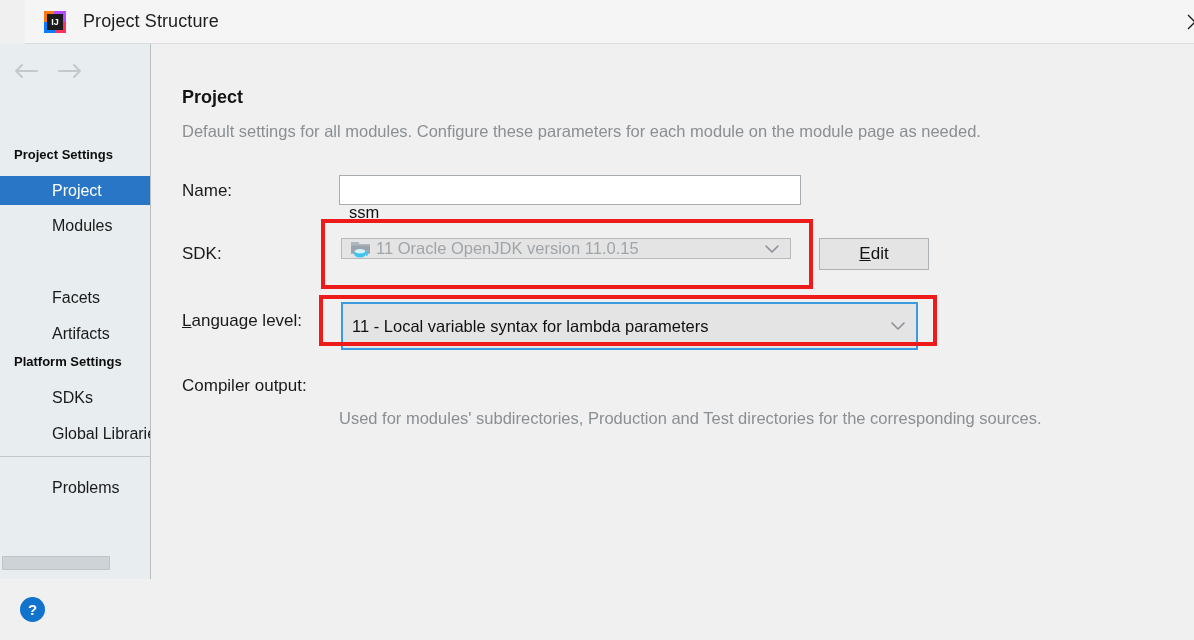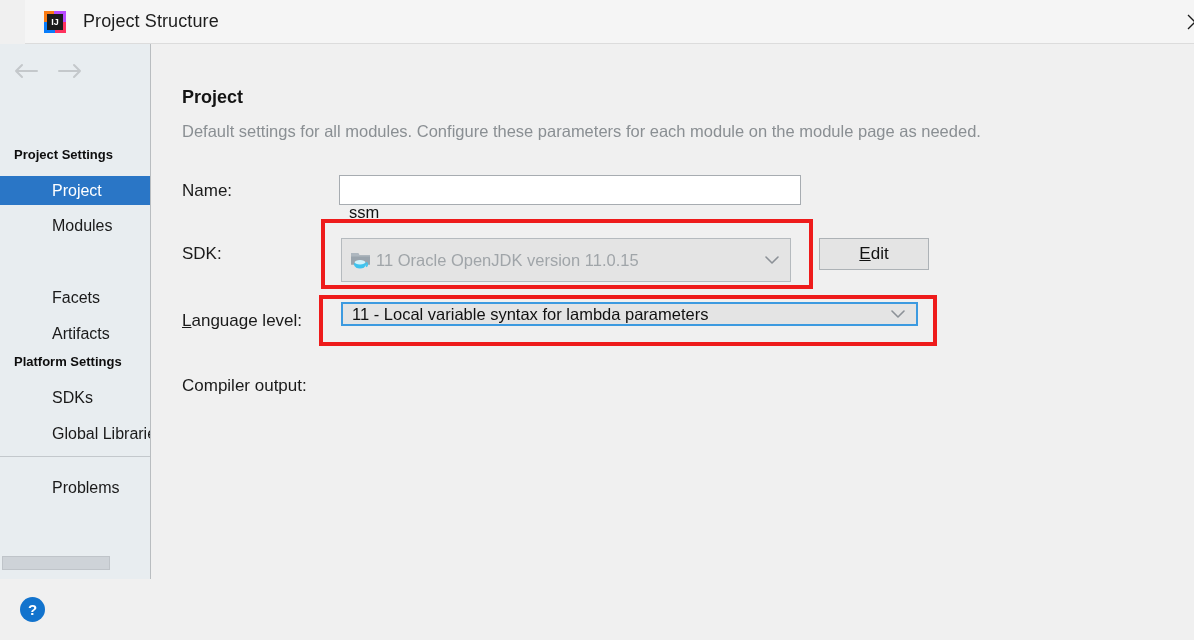--- a/index.html
+++ b/index.html
@@ -292,21 +292,21 @@
     <div class="section-title">Project</div>
     <div class="section-desc">Default settings for all modules. Configure these parameters for each module on the module page as needed.</div>
 
     <div class="row-label" style="left:31px; top:137px;">Name:</div>
     <div class="textfield" style="left:188px; top:131px; width:462px; height:30px;">
       <span class="val">ssm</span>
     </div>
 
     <div class="row-label" style="left:31px; top:200px;">SDK:</div>
 
-    <div class="combo combo-disabled" style="left:190px; top:194px; width:450px; height:44px;">
+    <div class="combo combo-disabled" style="left:190px; top:194px; width:450px; height:21px;">
       <span class="jdk-icon">
         <svg width="22" height="20" viewBox="0 0 22 20">
           <path d="M1 3 h7 l1.6 2.2 H20 v9.5 H1 Z" fill="#9aa4ad"></path>
           <path d="M1 3 h7 l1.6 2.2 H20 v1.2 H1 Z" fill="#aeb7bf"></path>
           <ellipse cx="10" cy="14.5" rx="6" ry="4" fill="#3fc3ee"></ellipse>
           <path d="M16 12.5 a2.2 2.2 0 0 1 0 4" stroke="#3fc3ee" stroke-width="1.6" fill="none"></path>
           <ellipse cx="10" cy="12.3" rx="5.4" ry="2.2" fill="#d3f2fb"></ellipse>
         </svg>
       </span>
       <span class="val">11 Oracle OpenJDK version 11.0.15</span>
@@ -321,34 +321,35 @@
 
     <div class="btn" style="left:668px; top:194px; width:110px; height:32px;">
       <span class="mnemonic">E</span>
         <span>dit</span>
     </div>
 
     <div class="row-label" style="left:31px; top:267px;">
       <span class="mnemonic">L</span><span>anguage level:</span>
     </div>
 
-    <div class="combo combo-focused" style="left:190px; top:258px; width:577px; height:24px;">
+    <div class="combo combo-focused" style="left:190px; top:258px; width:577px; height:48px;">
       <span class="val">11 - Local variable syntax for lambda parameters</span>
       <span class="arrow">
         <svg width="14" height="10" viewBox="0 0 14 10">
           <path d="M1 2 L7 8 L13 2" stroke="#8c9197" stroke-width="1.6" fill="none" stroke-linecap="round" stroke-linejoin="round"></path>
         </svg>
       </span>
     </div>
 
     <div class="redbox" style="left:168px; top:251px; width:618px; height:51px;"></div>
 
     <div class="row-label" style="left:31px; top:332px;">Compiler output:</div>
 
 
+    <div class="hint">Used for modules' subdirectories, Production and Test directories for the corresponding sources.</div>
   </div>
 
   <div class="bottombar">
     <div class="help-btn">?</div>
 
   </div>
 
 </div>
 
 </body></html>

